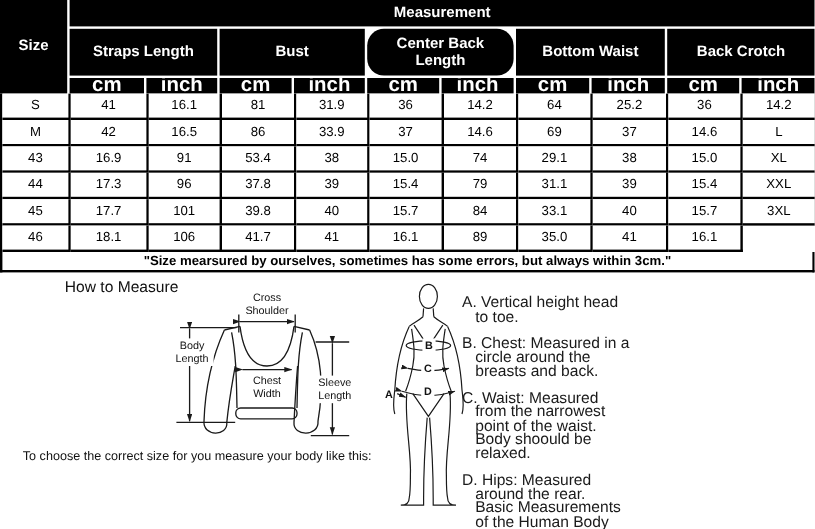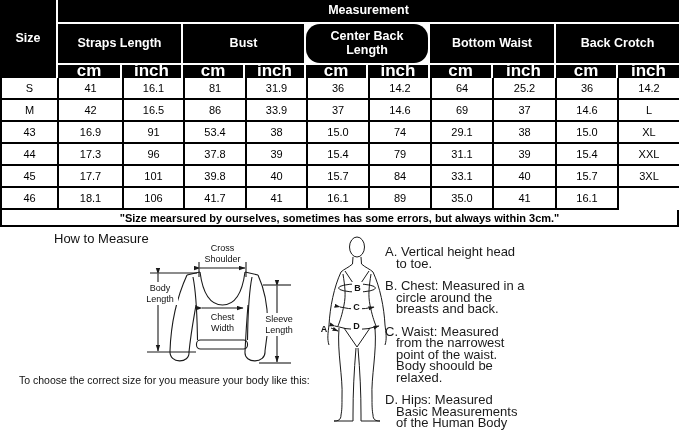--- a/index.html
+++ b/index.html
@@ -236,20 +236,21 @@
     </div>
     <div class="block">
       <div class="ln">C. Waist: Measured</div>
       <div class="ln cont">from the narrowest</div>
       <div class="ln cont">point of the waist.</div>
       <div class="ln cont">Body shoould be</div>
       <div class="ln cont">relaxed.</div>
     </div>
     <div class="block">
       <div class="ln">D. Hips: Measured</div>
+      <div class="ln cont">around the rear.</div>
       <div class="ln cont">Basic Measurements</div>
       <div class="ln cont">of the Human Body</div>
     </div>
   </div>
 
   <div class="closing">To choose the correct size for you measure your body like this:</div>
 
 </div>
 
 </body></html>

